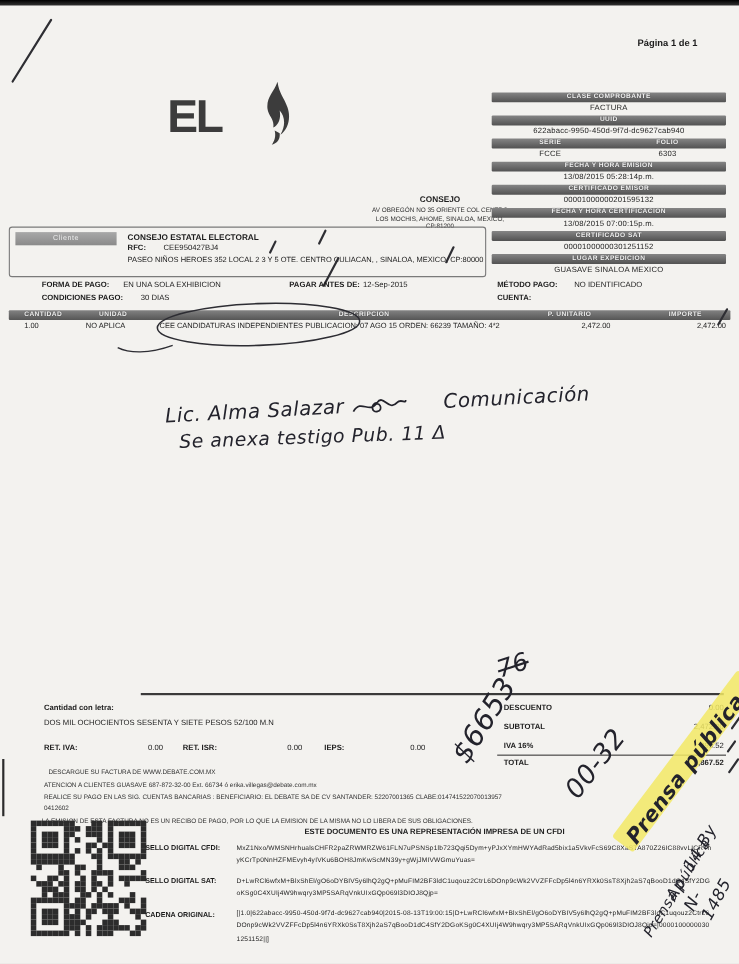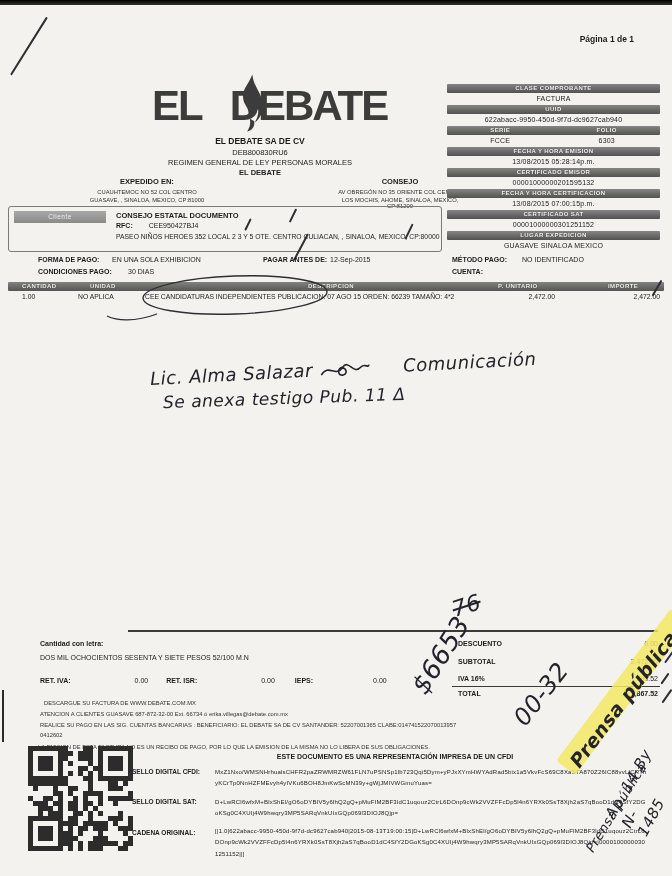--- a/index.html
+++ b/index.html
@@ -55,35 +55,23 @@
   <div class="abs sm b" style="right:38px;top:34px;font-size:8.5px;">Página 1 de 1</div>
 
   <div class="abs" style="left:152px;top:84px;display:flex;align-items:flex-end;">
     <span style="font-size:42px;font-weight:bold;letter-spacing:-2px;color:#3c3c3c;line-height:44px;">EL</span>
     <span class="abs" style="left:86px;top:-10px;">
       <svg width="26" height="58" viewBox="0 0 20 44">
         <path d="M11 0 C8 8 3 11 4 19 C4.7 24 9 26 8 32 C12 30 13.5 25 12.5 20 C16 24 17 30 13 37 C18.5 33 20.5 25 18 18 C15.5 11 12 8 11 0 Z" fill="#3c3c3c"></path>
         <path d="M9 34 C10 38 9 41 7 44 C11 43 13 40 12.5 36 Z" fill="#3c3c3c"></path>
       </svg>
     </span>
-    <span style="font-size:42px;font-weight:bold;letter-spacing:-2px;color:#3c3c3c;line-height:44px;margin-left:28px;">DEBATE</span>
-  </div>
-
-  <div class="abs ctr" style="left:145px;top:136px;width:230px;">
-    <div class="b" style="font-size:8.5px;">EL DEBATE SA DE CV</div>
-    <div style="font-size:7.5px;margin-top:2px;">DEB800830RU6</div>
-    <div style="font-size:7.5px;margin-top:1px;">REGIMEN GENERAL DE LEY PERSONAS MORALES</div>
-    <div class="b" style="font-size:7.5px;margin-top:1px;">EL DEBATE</div>
-  </div>
-
-  <div class="abs ctr" style="left:88px;top:177px;width:118px;">
-    <div class="b" style="font-size:7.5px;">EXPEDIDO EN:</div>
-    <div class="xs" style="margin-top:3px;">CUAUHTEMOC NO 52  COL CENTRO</div>
-    <div class="xs" style="margin-top:2px;">GUASAVE, , SINALOA, MEXICO, CP:81000</div>
-  </div>
+  </div>
+
+
 
   <div class="abs ctr" style="left:335px;top:177px;width:130px;">
     <div class="b" style="font-size:7.5px;">CONSEJO</div>
     <div class="xs" style="margin-top:3px;">AV OBREGÓN NO 35 ORIENTE  COL CENTRO</div>
     <div class="xs" style="margin-top:2px;">LOS MOCHIS, AHOME, SINALOA, MEXICO, CP:81200</div>
   </div>
 
   <div class="mbox" style="top:84px;">
     <div class="mbar">CLASE COMPROBANTE</div>
     <div class="mval">FACTURA</div>
@@ -118,21 +106,21 @@
     <div class="mbar">CERTIFICADO SAT</div>
     <div class="mval">00001000000301251152</div>
   </div>
   <div class="mbox" style="top:231px;">
     <div class="mbar">LUGAR EXPEDICION</div>
     <div class="mval">GUASAVE SINALOA MEXICO</div>
   </div>
 
   <div class="abs client-box"></div>
   <div class="abs client-chip">Cliente</div>
-  <div class="abs b" style="left:116px;top:211px;font-size:7.5px;">CONSEJO ESTATAL DOCUMENTO</div>
+  <div class="abs b" style="left:116px;top:211px;font-size:7.5px;">CONSEJO ESTATAL ELECTORAL</div>
   <div class="abs" style="left:116px;top:222px;font-size:7px;">
     <span class="b">RFC:</span>
     <span style="margin-left:14px;">CEE950427BJ4</span>
   </div>
   <div class="abs" style="left:116px;top:233px;font-size:6.8px;">PASEO NIÑOS HEROES 352 LOCAL 2 3 Y 5 OTE. CENTRO  CULIACAN, , SINALOA, MEXICO, CP:80000</div>
   <div class="slash" style="left:292px;top:208px;height:15px;transform:rotate(26deg);"></div>
   <div class="slash" style="left:247px;top:218px;height:13px;transform:rotate(26deg);"></div>
   <div class="slash" style="left:408px;top:223px;height:17px;transform:rotate(26deg);"></div>
   <div class="slash" style="left:300px;top:232px;height:30px;transform:rotate(28deg);"></div>
 

